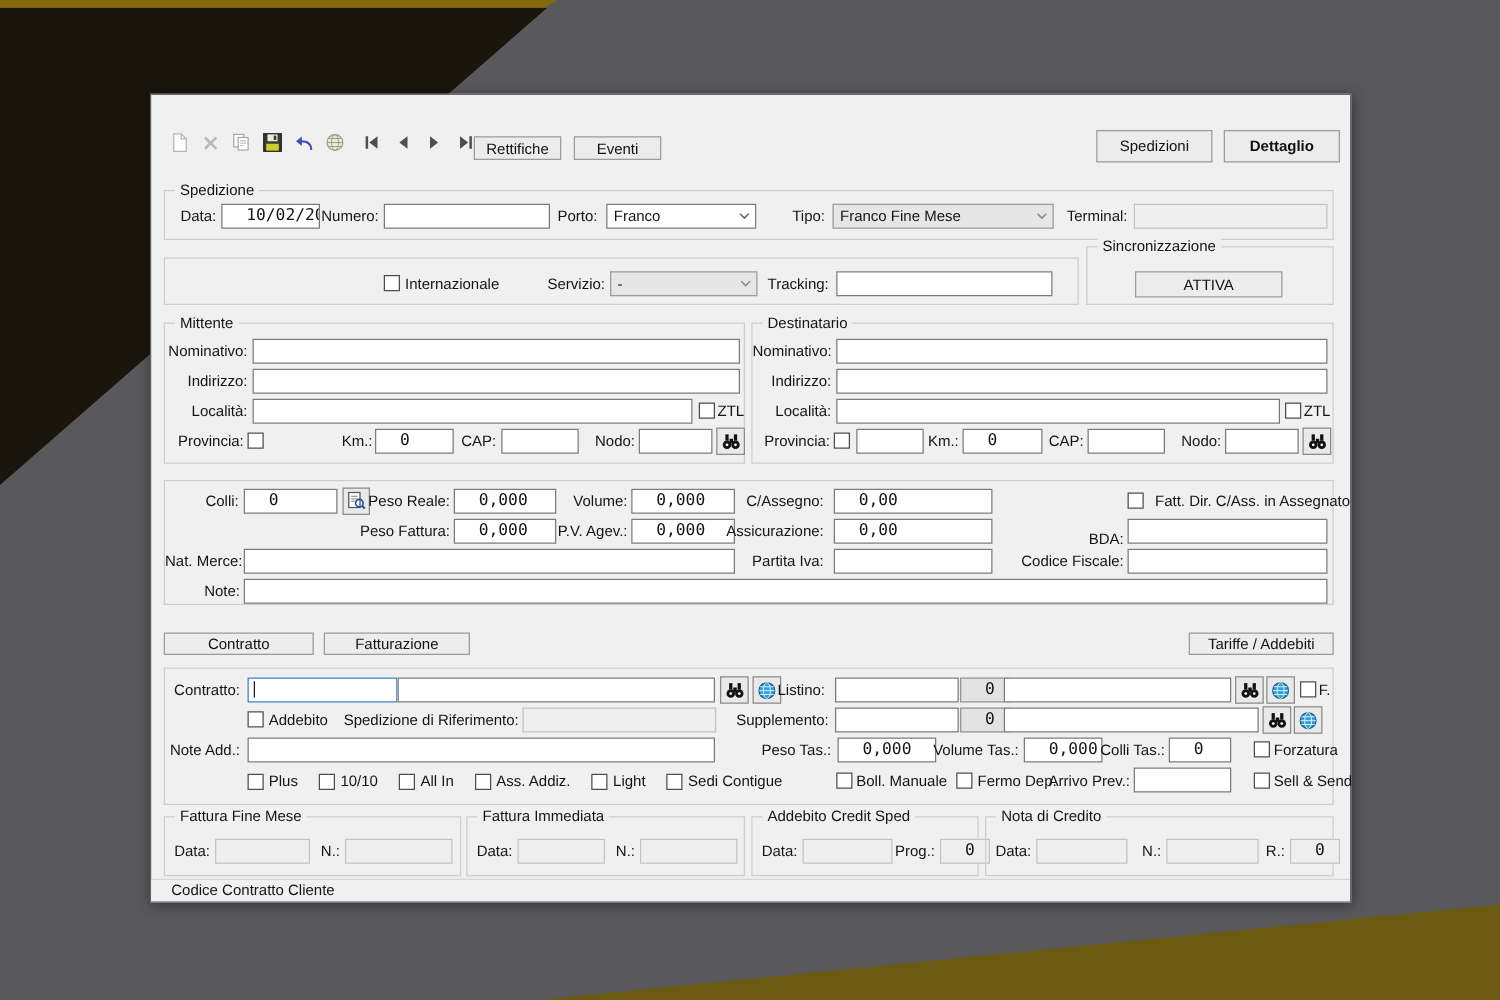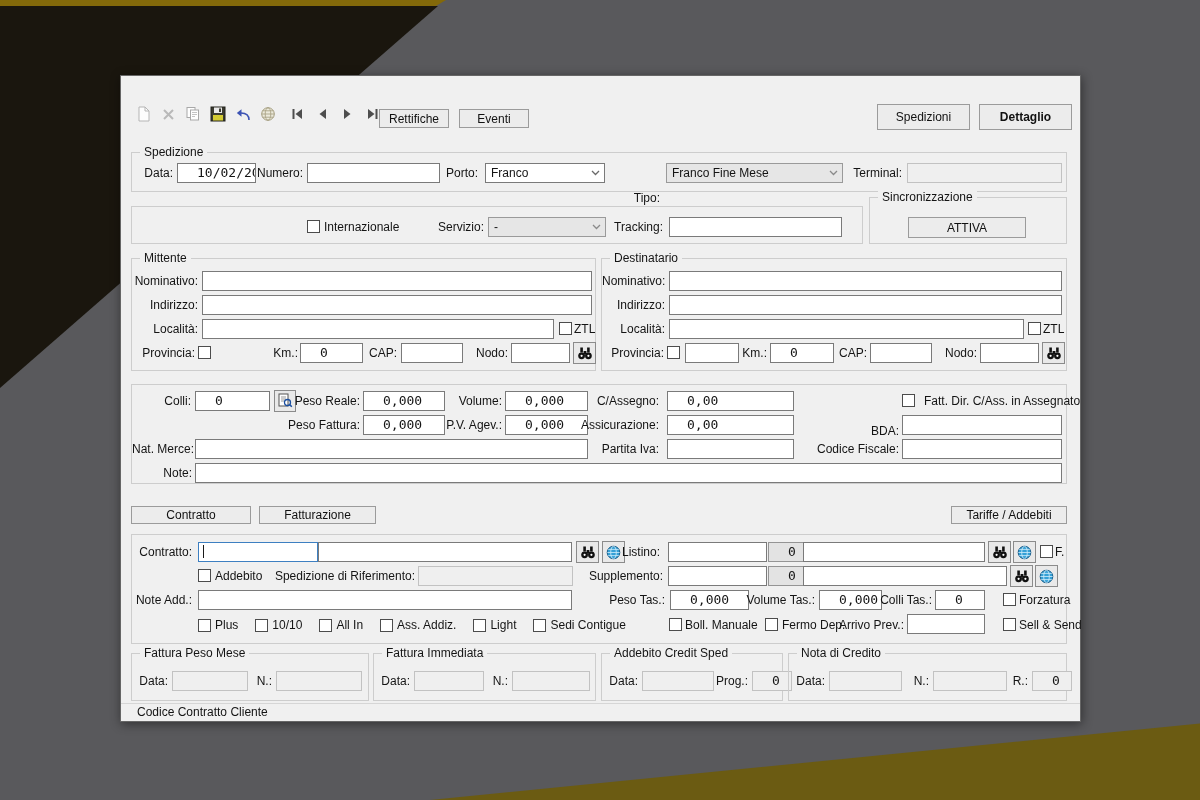--- a/index.html
+++ b/index.html
@@ -153,21 +153,21 @@
     <div class="fld" style="left:45px;top:10px;width:79px;">10/02/2021</div>
     <span class="lab" style="left:120px;top:10px;width:51px;">Numero:</span>
     <div class="fld" style="left:175px;top:10px;width:133px;"></div>
     <span class="lab" style="left:306px;top:10px;width:40px;">Porto:</span>
     <div class="combo" style="left:353px;top:10px;width:120px;">
       <span class="tx">Franco</span>
       <svg width="9" height="6" viewBox="0 0 9 6">
           <path d="M1 1l3.5 3.5L8 1" stroke="#6a6a6a" fill="none" stroke-width="1.3"></path>
         </svg>
     </div>
-    <span class="lab" style="left:480px;top:10px;width:48px;margin-top:25px;">Tipo:</span>
+    <span class="lab" style="left:480px;top:10px;width:48px;">Tipo:</span>
     <div class="combo dis" style="left:534px;top:10px;width:177px;">
       <span class="tx">Franco Fine Mese</span>
       <svg width="9" height="6" viewBox="0 0 9 6">
           <path d="M1 1l3.5 3.5L8 1" stroke="#8a8a8a" fill="none" stroke-width="1.3"></path>
         </svg>
     </div>
     <span class="lab" style="left:718px;top:10px;width:52px;">Terminal:</span>
     <div class="fld dis" style="left:775px;top:10px;width:155px;"></div>
   </div>
 
@@ -413,21 +413,21 @@
     <span class="lab lft" style="left:553px;top:80px;width:80px;">Boll. Manuale</span>
     <div class="cb" style="left:633px;top:83px;"></div>
     <span class="lab lft" style="left:650px;top:80px;width:70px;">Fermo Dep.</span>
     <span class="lab" style="left:690px;top:80px;width:82px;">Arrivo Prev.:</span>
     <div class="fld" style="left:775px;top:79px;width:78px;"></div>
     <div class="cb" style="left:871px;top:83px;"></div>
     <span class="lab lft" style="left:887px;top:80px;width:68px;">Sell &amp; Send</span>
   </div>
 
   <div class="gb" style="left:10px;top:577px;width:238px;height:48px;">
-    <span class="lg">Fattura Peso Mese</span>
+    <span class="lg">Fattura Fine Mese</span>
     <span class="lab" style="left:0;top:17px;width:36px;">Data:</span>
     <div class="fld dis" style="left:40px;top:17px;width:76px;"></div>
     <span class="lab" style="left:118px;top:17px;width:22px;">N.:</span>
     <div class="fld dis" style="left:144px;top:17px;width:86px;"></div>
   </div>
   <div class="gb" style="left:252px;top:577px;width:223px;height:48px;">
     <span class="lg">Fattura Immediata</span>
     <span class="lab" style="left:0;top:17px;width:36px;">Data:</span>
     <div class="fld dis" style="left:40px;top:17px;width:70px;"></div>
     <span class="lab" style="left:112px;top:17px;width:22px;">N.:</span>

